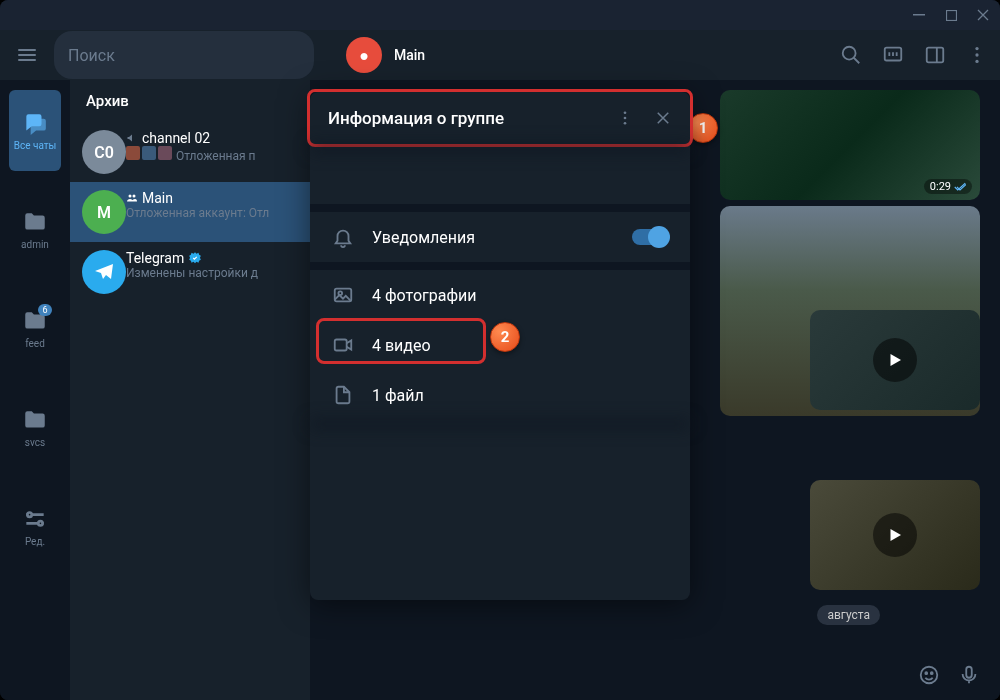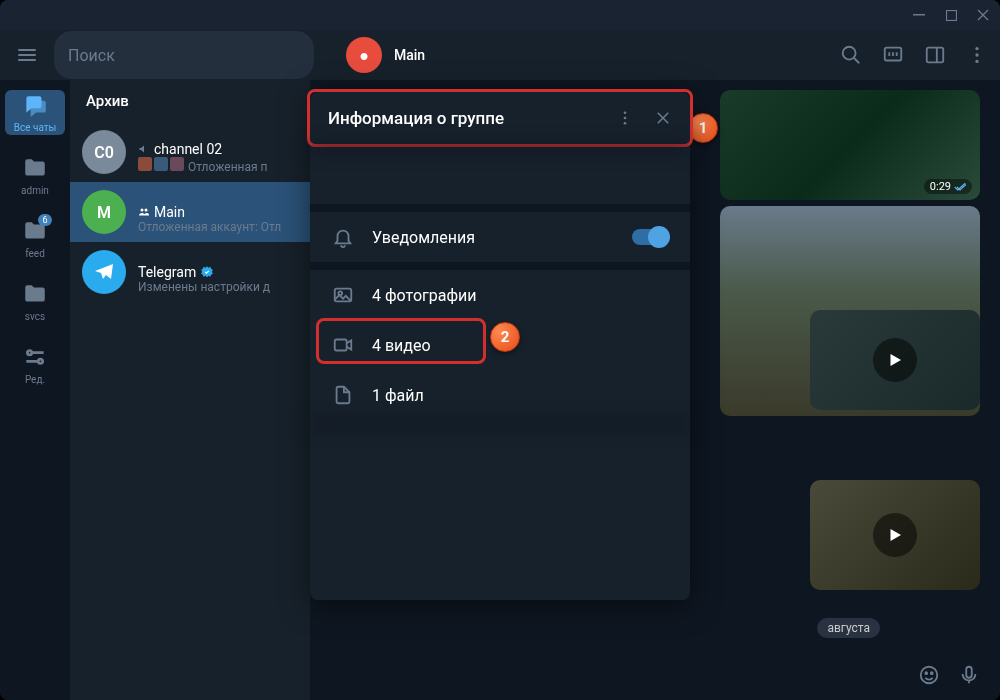--- a/index.html
+++ b/index.html
@@ -11,40 +11,40 @@
 .menu-btn { width: 30px; height: 30px; display: flex; flex-direction: column; justify-content: center; gap: 3px; cursor: pointer; padding: 6px; }
 .menu-btn span { height: 2px; background: #6b7b8e; border-radius: 1px; }
 .search-box { flex: 1; background: #242f3d; border-radius: 18px; height: 48px; display: flex; align-items: center; padding: 0 14px; color: #6b7b8e; max-width: 260px; }
 .chat-header { flex: 1; display: flex; align-items: center; gap: 12px; padding-left: 20px; }
 .chat-avatar-sm { width: 36px; height: 36px; border-radius: 50%; background: #e74c3c; display: flex; align-items: center; justify-content: center; color: #fff; font-weight: 600; }
 .chat-title { color: #fff; font-size: 14px; font-weight: 500; }
 .topbar-icons { display: flex; gap: 20px; color: #6b7b8e; align-items: center; }
 .topbar-icon { width: 22px; height: 22px; cursor: pointer; }
 .content { display: flex; height: calc(100% - 80px); }
 .sidebar-tabs { width: 70px; background: #0e1621; display: flex; flex-direction: column; align-items: center; padding-top: 10px; gap: 18px; }
-.tab-item { width: 60px; display: flex; flex-direction: column; align-items: center; gap: 4px; color: #6b7b8e; cursor: pointer; font-size: 10px; padding: 2px 0; border-radius: 6px; }
+.tab-item { width: 52px; display: flex; flex-direction: column; align-items: center; gap: 4px; color: #6b7b8e; cursor: pointer; font-size: 10px; padding: 20px 0; border-radius: 6px; }
 .tab-item.active { background: #2b5278; color: #5eb5f7; }
 .tab-icon { width: 26px; height: 26px; position: relative; }
 .badge { position: absolute; top: -4px; right: -4px; background: #4082bc; color: #fff; border-radius: 8px; font-size: 9px; padding: 1px 4px; min-width: 14px; text-align: center; }
 .chat-list { width: 240px; background: #17212b; overflow-y: auto; }
 .archive-header { padding: 12px 16px; color: #fff; font-size: 15px; font-weight: 500; }
-.chat-item { display: flex; align-items: flex-end; gap: 12px; padding: 8px 12px; cursor: pointer; }
+.chat-item { display: flex; align-items: flex-start; padding: 8px 12px; cursor: pointer; }
 .chat-item.selected { background: #2b5278; }
 .chat-avatar { width: 44px; height: 44px; border-radius: 50%; display: flex; align-items: center; justify-content: center; color: #fff; font-weight: 600; font-size: 16px; flex-shrink: 0; }
 .chat-info { flex: 1; min-width: 0; }
 .chat-name { color: #fff; font-size: 14px; display: flex; align-items: center; gap: 4px; }
 .chat-preview { color: #6b7b8e; font-size: 12px; white-space: nowrap; overflow: hidden; text-overflow: ellipsis; }
 .preview-thumbs { display: inline-flex; gap: 2px; margin-right: 4px; }
 .preview-thumb { width: 14px; height: 14px; border-radius: 2px; }
 .chat-area { flex: 1; background: #0e1621; position: relative; display: flex; flex-direction: column; }
 .messages { flex: 1; padding: 10px 20px; overflow-y: auto; display: flex; flex-direction: column; align-items: flex-end; gap: 6px; }
 .media-msg { border-radius: 10px; overflow: hidden; position: relative; }
 .media-time { position: absolute; bottom: 6px; right: 8px; color: #fff; font-size: 11px; background: rgba(0,0,0,0.4); padding: 1px 6px; border-radius: 8px; display: flex; align-items: center; gap: 3px; }
 .play-btn { position: absolute; top: 50%; left: 50%; transform: translate(-50%,-50%); width: 44px; height: 44px; border-radius: 50%; background: rgba(0,0,0,0.5); display: flex; align-items: center; justify-content: center; }
-.date-chip { align-self: center; background: rgba(60,70,85,0.6); color: #ccc; padding: 3px 10px; border-radius: 10px; font-size: 12px; margin: 2px 0; }
+.date-chip { align-self: center; background: rgba(60,70,85,0.6); color: #ccc; padding: 3px 10px; border-radius: 10px; font-size: 12px; margin: 15px 0; }
 .compose-bar { height: 50px; display: flex; align-items: center; justify-content: flex-end; padding: 0 20px; gap: 18px; color: #6b7b8e; }
 .modal-overlay { position: absolute; top: 72px; left: 310px; width: 380px; background: #17212b; border-radius: 8px; box-shadow: 0 4px 30px rgba(0,0,0,0.5); z-index: 100; margin-top: 20px; }
 .modal-header { display: flex; align-items: center; justify-content: space-between; padding: 16px 18px; border: 3px solid #d32f2f; border-radius: 8px; margin: -3px; position: relative; }
 .modal-title { color: #fff; font-size: 17px; font-weight: 500; }
 .modal-hdr-icons { display: flex; gap: 20px; color: #6b7b8e; }
 .modal-group { display: flex; align-items: center; gap: 14px; padding: 14px 18px; }
 .group-avatar { width: 56px; height: 56px; border-radius: 50%; background: linear-gradient(135deg, #4caf50, #2e7d32); }
 .modal-section { border-top: 8px solid #0e1621; }
 .modal-row { display: flex; align-items: center; gap: 18px; padding: 14px 22px; color: #fff; cursor: pointer; position: relative; }
 .modal-row-icon { width: 22px; height: 22px; color: #6b7b8e; flex-shrink: 0; }

